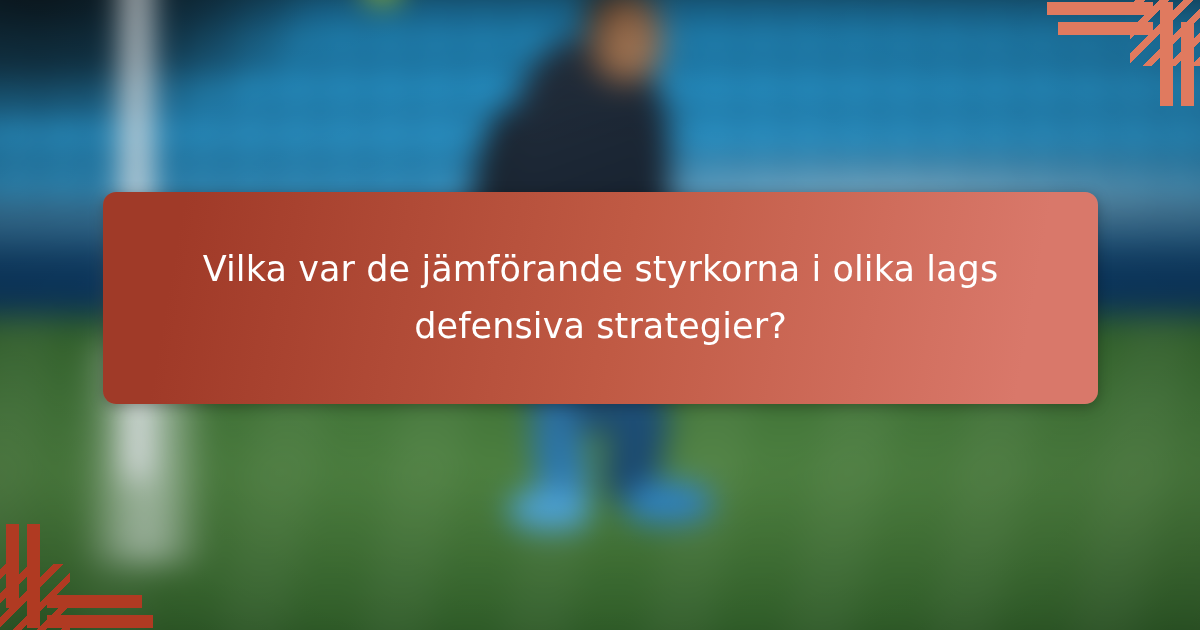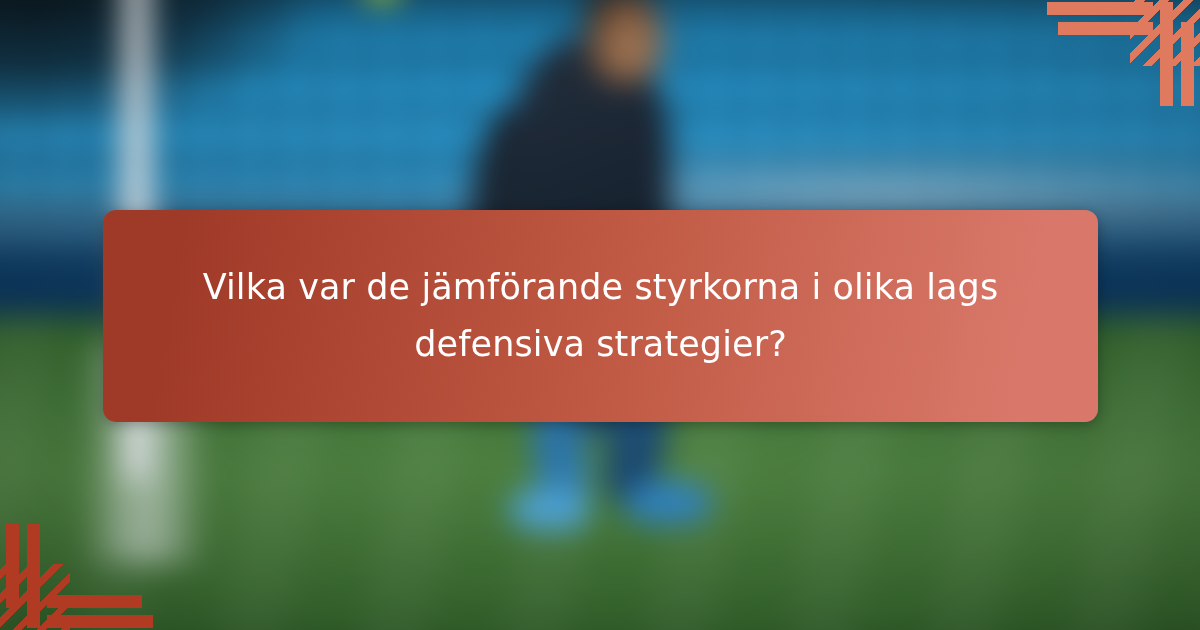--- a/index.html
+++ b/index.html
@@ -300,21 +300,21 @@
   .corner-bl .h1 { bottom: 2px;  left: 47px; width: 106px; height: 13px; }
   .corner-bl .h2 { bottom: 22px; left: 47px; width: 95px;  height: 13px; }
   .corner-bl .v1 { bottom: 2px;  left: 27px; width: 13px; height: 104px; }
   .corner-bl .v2 { bottom: 22px; left: 6px;  width: 13px; height: 84px; }
   .corner-bl .hatch { bottom: 0; left: 0; width: 70px; height: 66px; }
 
   
   .card {
     position: absolute;
     left: 103px;
-    top: 210px;
+    top: 192px;
     width: 995px;
     height: 212px;
     border-radius: 13px;
     background: linear-gradient(100deg,
         var(--card-a) 0%,
         var(--card-a) 8%,
         var(--card-mid) 52%,
         var(--card-b) 92%,
         var(--card-b) 100%);
     box-shadow: 0 3px 14px rgba(0,0,0,0.30);

